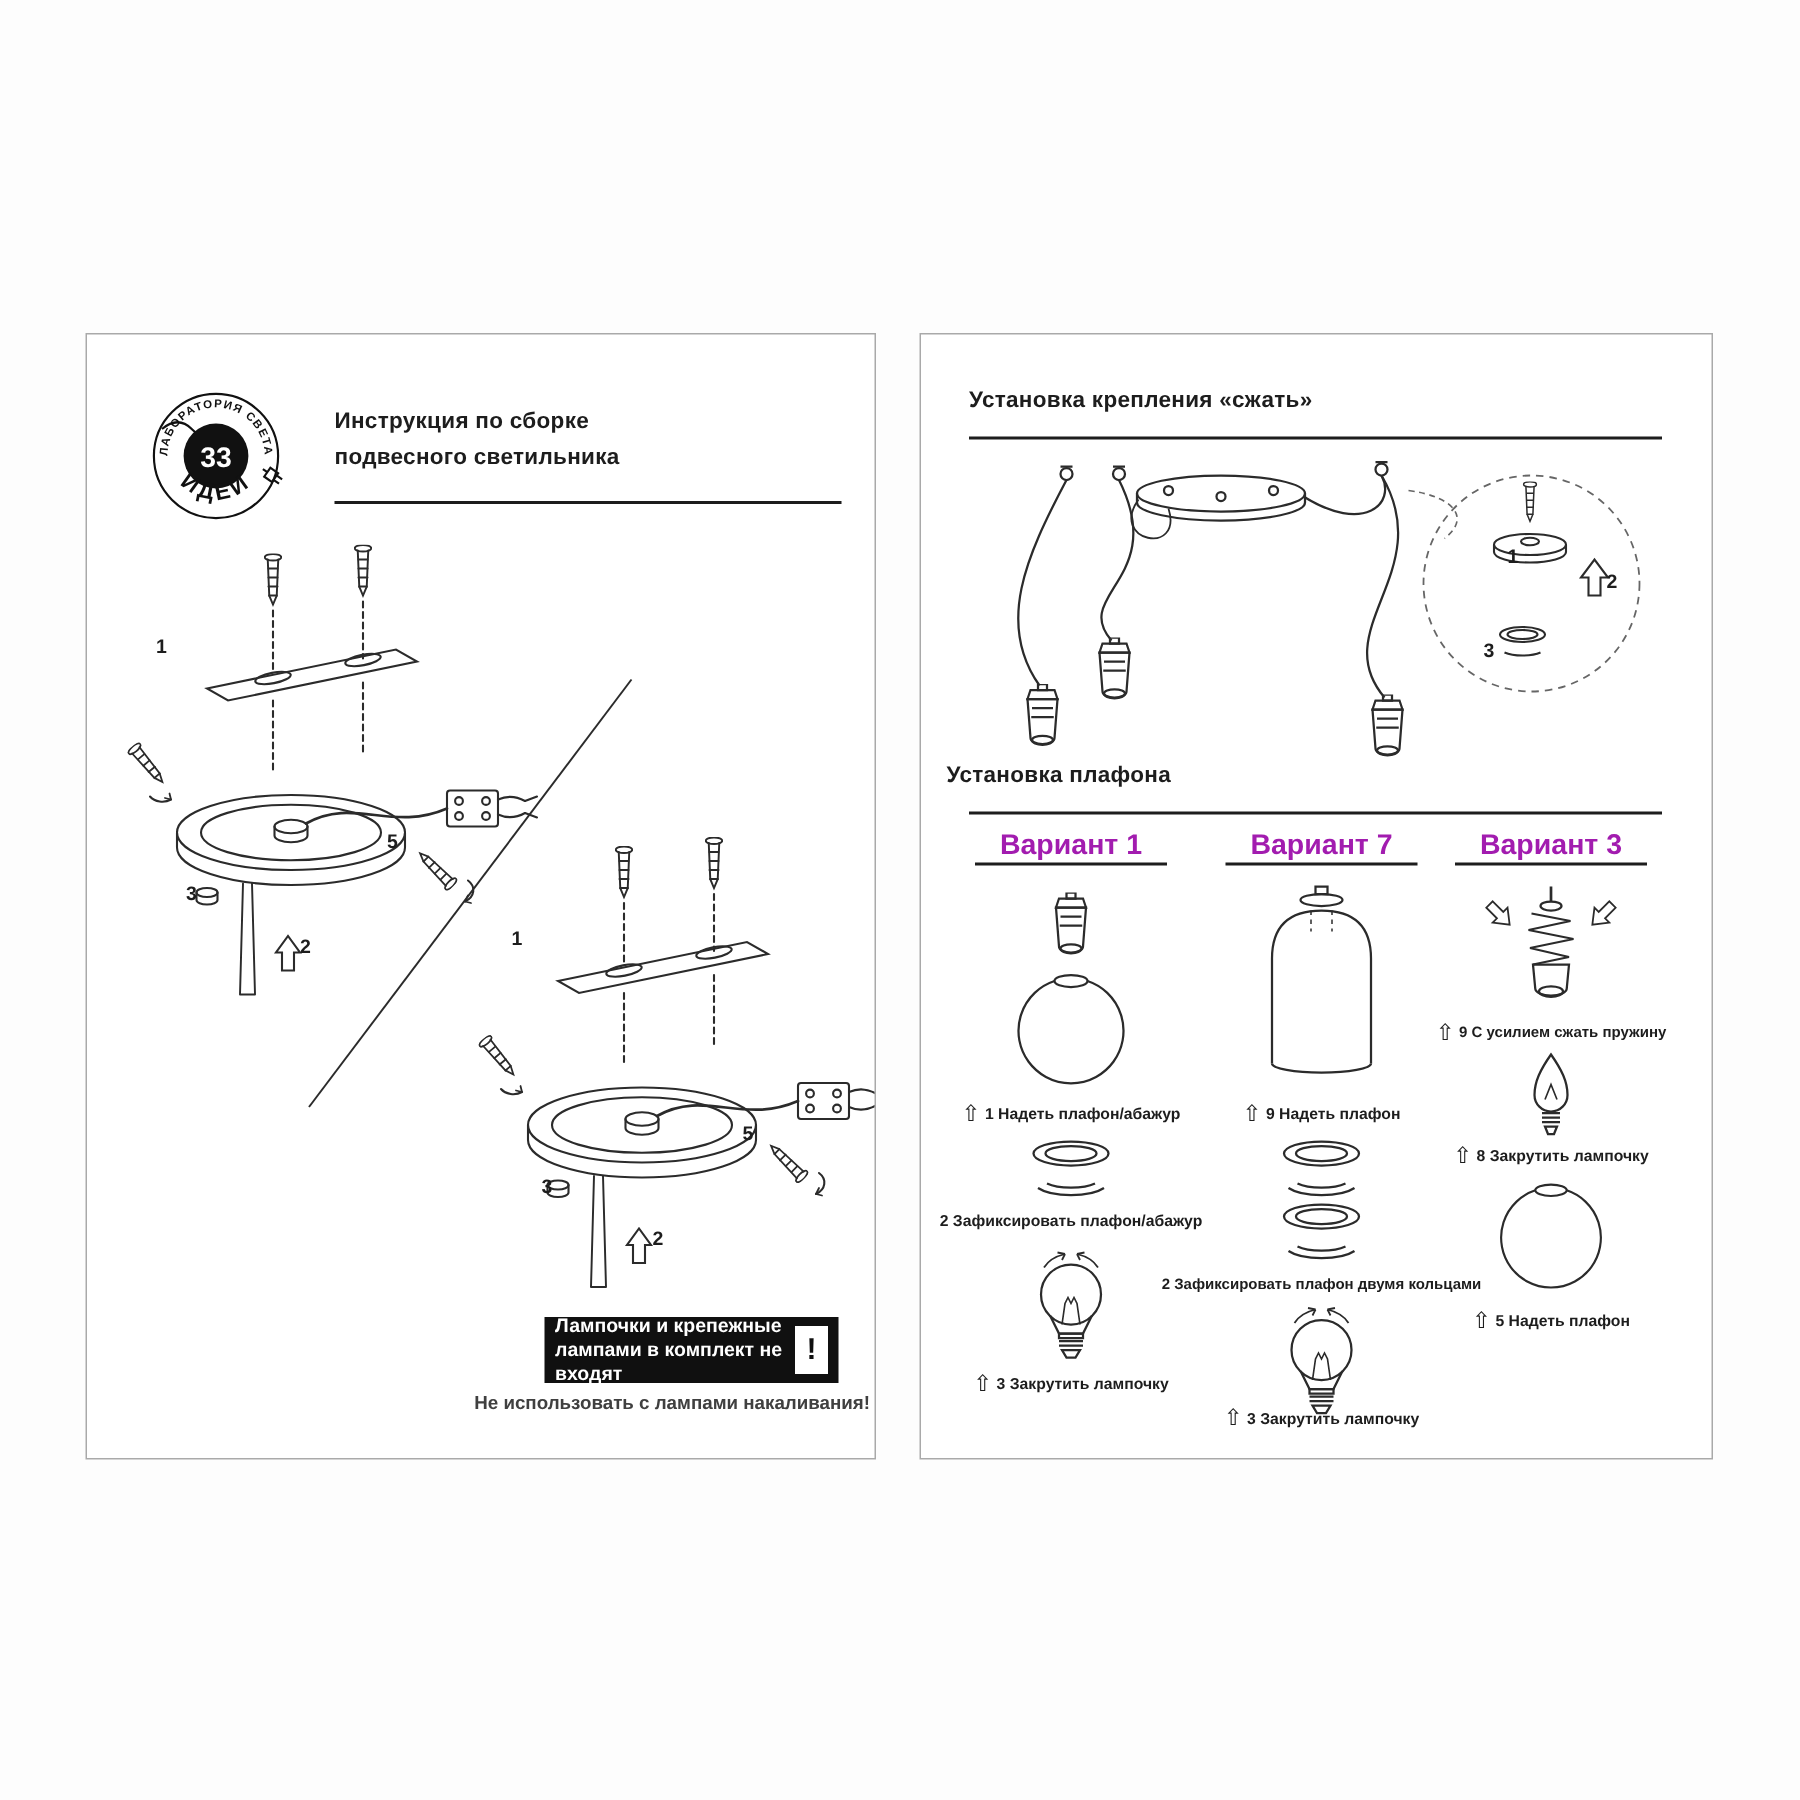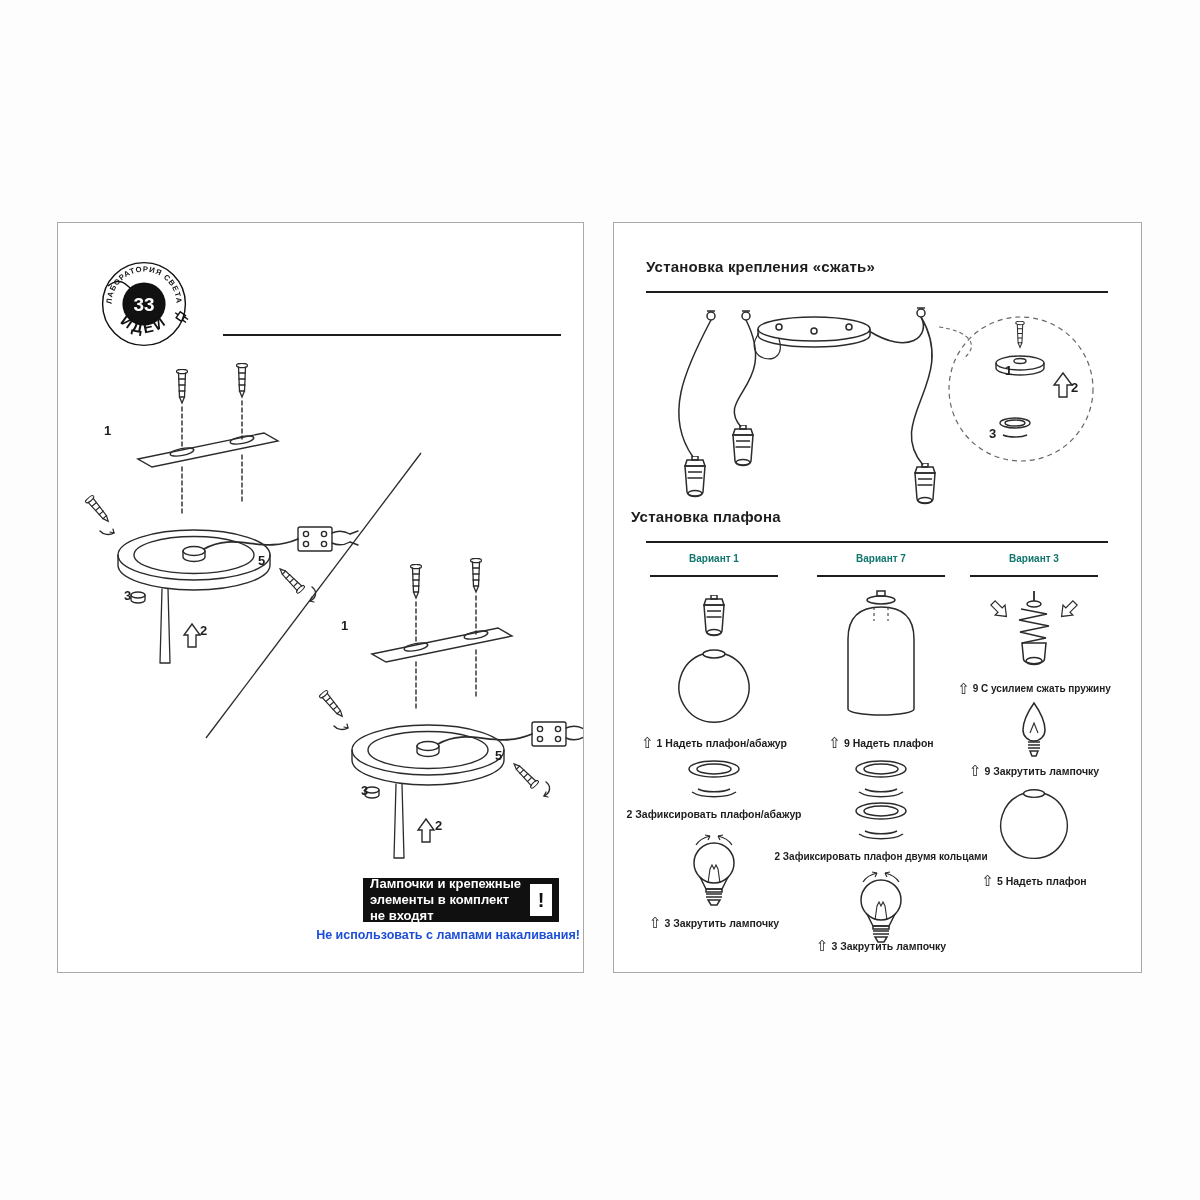--- a/index.html
+++ b/index.html
@@ -5,27 +5,27 @@
   *{margin:0;padding:0;box-sizing:border-box}
   html,body{width:1200px;height:1200px}
   body{background:#fdfdfd;font-family:"Liberation Sans",sans-serif;position:relative;color:#1d1d1d}
   .page{position:absolute;top:222px;height:751px;background:#fff;border:1px solid #a9a9a9;overflow:hidden}
   .page-left{left:57px;width:527px}
   .page-right{left:613px;width:529px}
   svg.draw{position:absolute;overflow:visible}
   .title{position:absolute;font-size:15px;font-weight:700;line-height:24px;letter-spacing:.2px}
   .thin-rule{position:absolute;height:1.5px;background:#1d1d1d}
   .num{position:absolute;font-weight:700;font-size:13px;color:#1d1d1d}
-  .vhead{position:absolute;font-weight:700;font-size:10px;text-align:center;color:#0f766e}
+  .vhead{position:absolute;font-weight:700;font-size:19px;text-align:center;color:#a21caf}
   .step{position:absolute;font-weight:700;font-size:10.5px;color:#1d1d1d;display:flex;align-items:center;justify-content:center;gap:3px;text-align:center}
   .arr{font-size:15px;line-height:1;font-weight:400}
   .warning{position:absolute;background:#101010;color:#fff;display:flex;align-items:center;padding:5px 7px;gap:8px}
   .warning .wt{font-size:13px;font-weight:700;line-height:16px;flex:1}
   .warning .ex{background:#fff;color:#101010;width:22px;height:32px;display:flex;align-items:center;justify-content:center;font-size:20px;font-weight:700}
-  .note{position:absolute;font-weight:700;font-size:12.5px;color:#1d4ed8;text-align:right}
+  .note{position:absolute;font-weight:700;font-size:12.5px;color:#404040;text-align:right}
 </style>
 </head>
 <body>
 
 <svg width="0" height="0" style="position:absolute" aria-hidden="true">
   <defs>
     <symbol id="sym-screw" viewBox="0 0 12 36">
       <g fill="none" stroke="#2b2b2b" stroke-width="1.3">
         <ellipse cx="6" cy="2.5" rx="5.5" ry="2.2"></ellipse>
         <path d="M2.5,4 L3.5,28 L8.5,28 L9.5,4"></path>
@@ -132,20 +132,24 @@
     </text>
     <text font-size="17" font-weight="700" fill="#111" letter-spacing="3">
       <textPath href="#arc-bottom" startOffset="50%" text-anchor="middle">ИДЕИ</textPath>
     </text>
     <g transform="translate(88,62) rotate(35)" stroke="#111" stroke-width="1.6" fill="none">
       <rect x="0" y="-4" width="7" height="8"></rect>
       <path d="M7,-2 h5 M7,2 h5 M0,0 h-4"></path>
     </g>
   </svg>
 
+  <div class="title" style="left:165px;top:46px">
+    <div>Инструкция по сборке</div>
+    <div>подвесного светильника</div>
+  </div>
   <div class="thin-rule" style="left:165px;top:111px;width:338px"></div>
 
   <svg class="draw" style="left:18px;top:140px" width="300" height="310" viewBox="0 0 300 310">
     <use href="#sym-canopy-assembly" width="300" height="310"></use>
   </svg>
   <span class="num" style="left:46px;top:200px">1</span>
   <span class="num" style="left:200px;top:330px">5</span>
   <span class="num" style="left:66px;top:365px">3</span>
   <span class="num" style="left:142px;top:400px">2</span>
 
@@ -157,21 +161,21 @@
     <use href="#sym-canopy-assembly" width="300" height="310"></use>
   </svg>
   <span class="num" style="left:283px;top:395px">1</span>
   <span class="num" style="left:437px;top:525px">5</span>
   <span class="num" style="left:303px;top:560px">3</span>
   <span class="num" style="left:377px;top:595px">2</span>
 
   <div class="warning" style="left:305px;top:655px;width:196px;height:44px">
     <div class="wt">
       <div>Лампочки и крепежные</div>
-      <div>элементы в комплект не входят</div>
+      <div>лампами в комплект не входят</div>
     </div>
     <div class="ex">!</div>
   </div>
   <div class="note" style="left:238px;top:705px;width:284px">Не использовать с лампами накаливания!</div>
 </div>
 
 <div class="page page-right">
 
   <div class="title" style="left:32px;top:32px">Установка крепления «сжать»</div>
   <div class="thin-rule" style="left:32px;top:68px;width:462px"></div>
@@ -296,21 +300,21 @@
   </svg>
   <div class="step" style="left:320px;top:458px;width:200px;font-size:10px">
     <span class="arr">⇧</span>
     <span>9 С усилием сжать пружину</span>
   </div>
   <svg class="draw" style="left:400px;top:478px" width="40" height="62" viewBox="0 0 40 62">
       <use href="#sym-candle" width="40" height="62"></use>
     </svg>
   <div class="step" style="left:335px;top:540px;width:170px">
     <span class="arr">⇧</span>
-    <span>9 Закрутить лампочку</span>
+    <span>8 Закрутить лампочку</span>
   </div>
   <svg class="draw" style="left:382px;top:562px" width="76" height="76" viewBox="0 0 80 80">
       <use href="#sym-globe" width="80" height="80"></use>
     </svg>
   <div class="step" style="left:345px;top:650px;width:150px">
     <span class="arr">⇧</span>
     <span>5 Надеть плафон</span>
   </div>
 </div>
 

